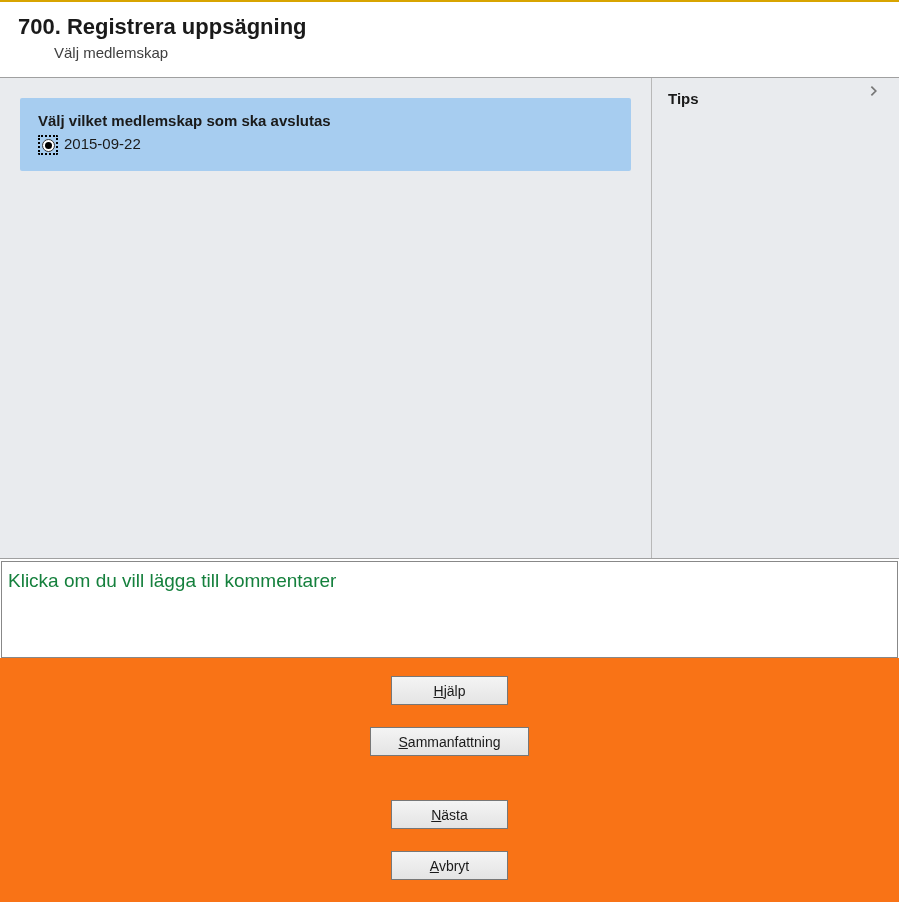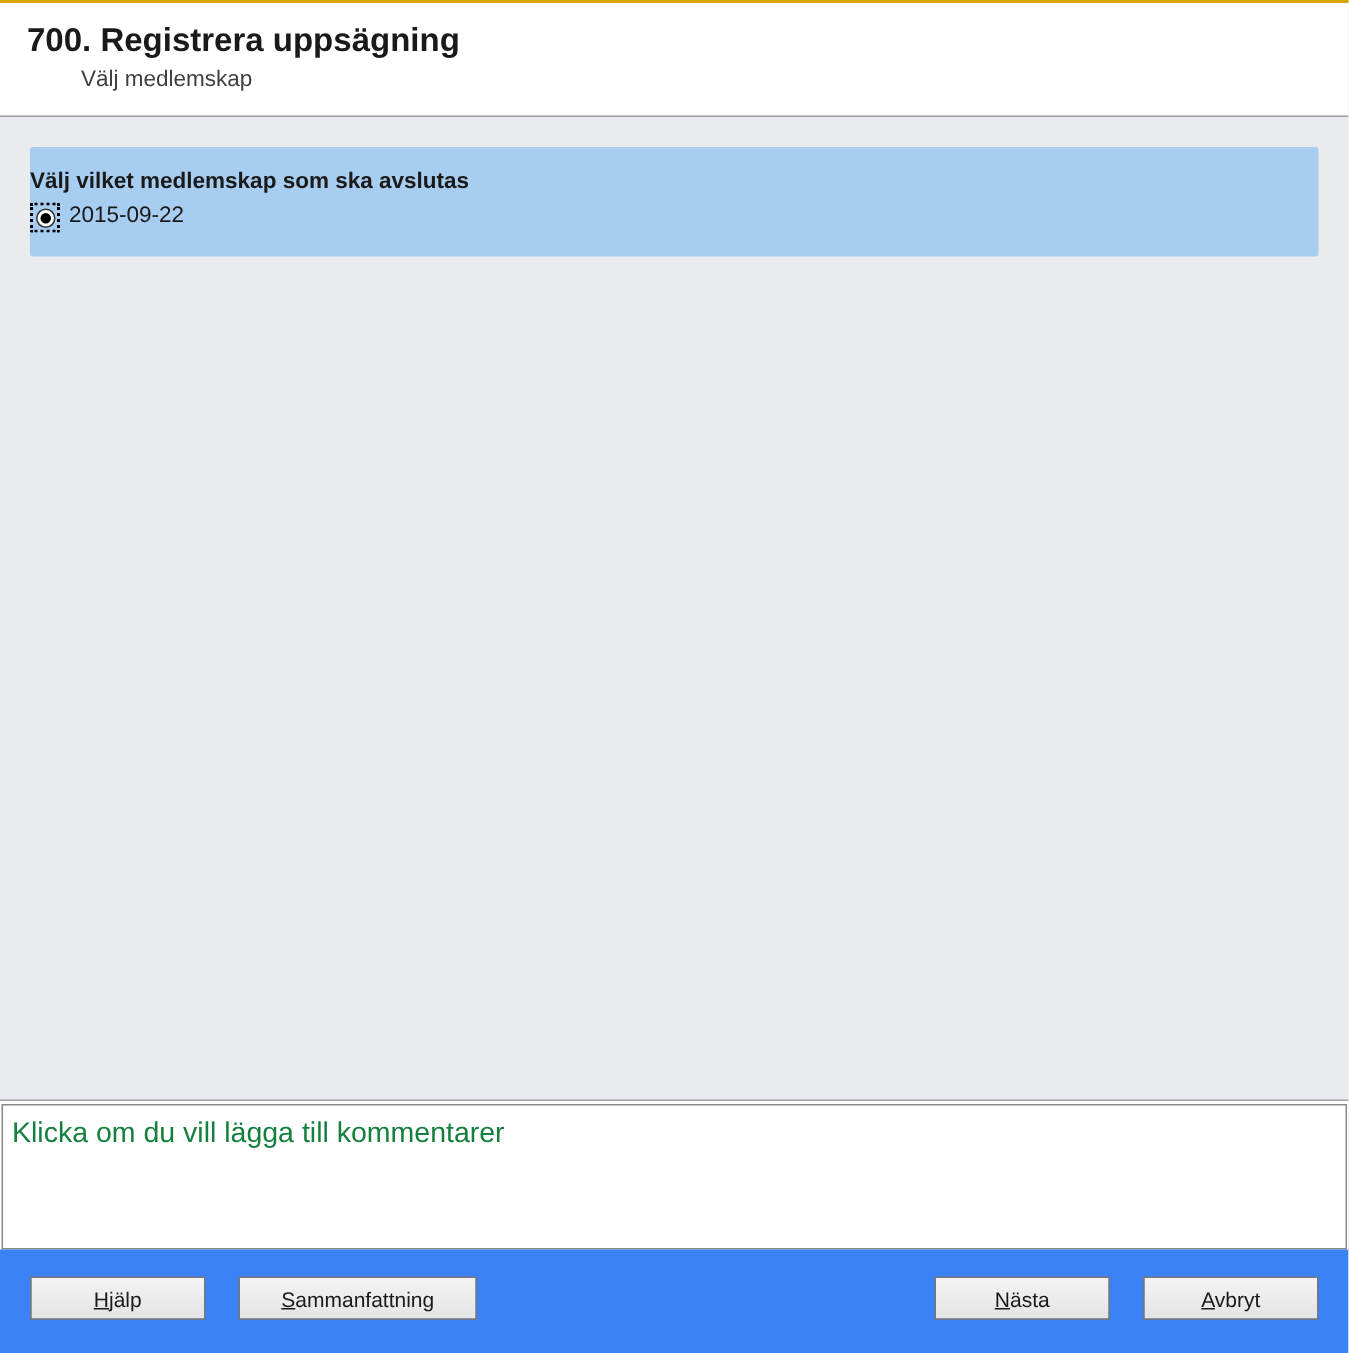--- a/index.html
+++ b/index.html
@@ -37,21 +37,21 @@
       background: #e9ebee;
       position: relative;
     }
     .main-panel {
       flex: 1;
       padding: 20px;
       position: relative;
     }
     .selection-box {
       background: #a7cdf0;
-      padding: 14px 0 16px;
+      padding: 14px 18px 16px;
       border-radius: 2px;
     }
     .selection-title {
       font-size: 15px;
       font-weight: 700;
       color: #1a1a1a;
       margin-bottom: 6px;
     }
     .radio-row {
       display: flex;
@@ -116,21 +116,22 @@
     }
     .comment-placeholder {
       font-size: 19px;
       color: #15803d;
     }
     .button-bar {
       display: flex;
       align-items: center;
       padding: 18px 20px 22px;
       gap: 22px;
-      background: #3b82f6;
+      background: #f97316;
+      flex-direction: column;
     }
     .button-bar .spacer { flex: 1; }
     .btn {
       height: 29px;
       border: 1px solid #777;
       background: linear-gradient(#f4f4f4, #e4e4e4);
       font-size: 14px;
       color: #1a1a1a;
       cursor: pointer;
       display: flex;
@@ -159,20 +160,28 @@
       <div class="radio-row">
         <div class="radio-wrapper">
           <div class="radio-outer">
             <div class="radio-dot"></div>
           </div>
         </div>
         <span class="radio-label">2015-09-22</span>
       </div>
     </div>
   </div>
+  <div class="tips-panel">
+    <div class="tips-chevron">
+      <svg viewBox="0 0 16 16">
+          <path d="M5 3 L10 8 L5 13" stroke="#777" stroke-width="2" fill="none"></path>
+        </svg>
+    </div>
+    <div class="tips-title">Tips</div>
+  </div>
 </div>
 
 <div class="comment-box">
   <div class="comment-placeholder">Klicka om du vill lägga till kommentarer</div>
 </div>
 
 <div class="button-bar">
   <button class="btn btn-hjalp">
       <span><span class="ul">H</span><span>jälp</span></span>
     </button>

